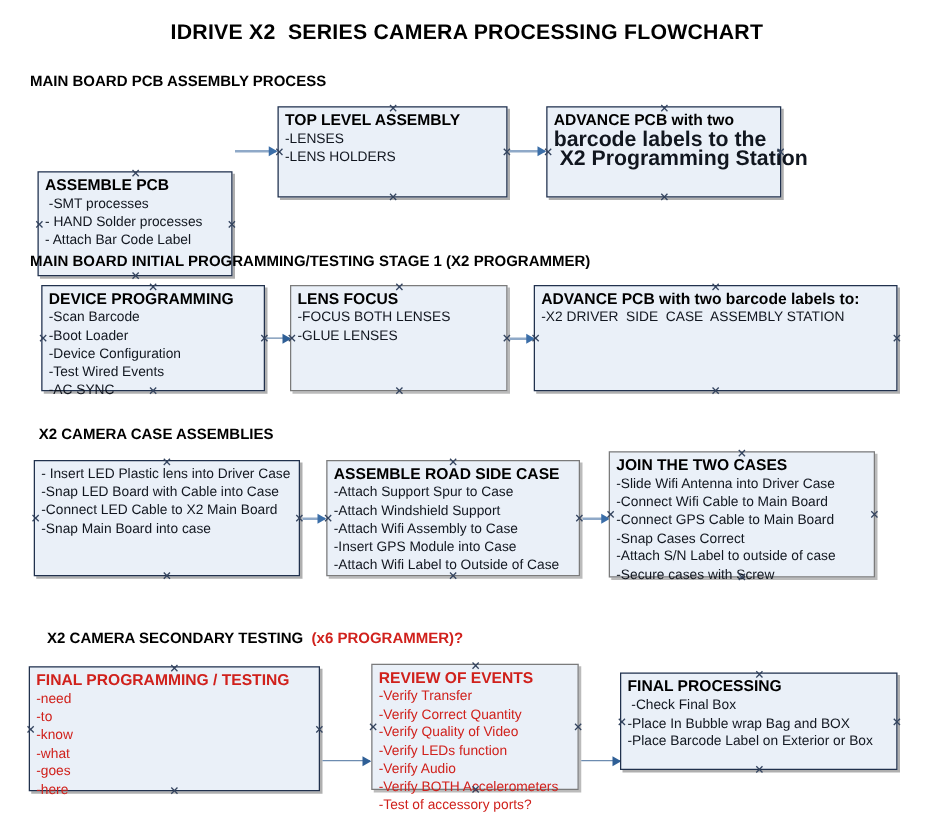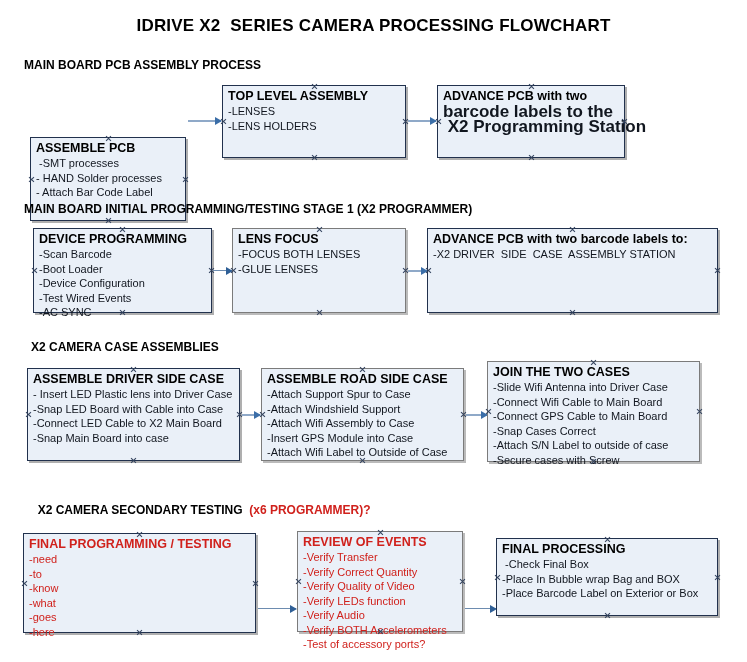--- a/index.html
+++ b/index.html
@@ -202,21 +202,20 @@
   <div class="n-line">-X2 DRIVER  SIDE  CASE  ASSEMBLY STATION</div>
   <div class="handle" style="left:50%; top:0;"></div>
   <div class="handle" style="left:50%; top:100%;"></div>
   <div class="handle" style="left:0; top:50%;"></div>
   <div class="handle" style="left:100%; top:50%;"></div>
 </div>
 
 <div class="section-head" style="left:31px; top:340px;">X2 CAMERA CASE ASSEMBLIES</div>
 
 <div class="node" style="left:27px; top:368px; width:213px; height:93px;">
-  <div class="n-title">ASSEMBLE DRIVER SIDE CASE</div>
   <div class="n-line">- Insert LED Plastic lens into Driver Case</div>
   <div class="n-line">-Snap LED Board with Cable into Case</div>
   <div class="n-line">-Connect LED Cable to X2 Main Board</div>
   <div class="n-line">-Snap Main Board into case</div>
   <div class="handle" style="left:50%; top:0;"></div>
   <div class="handle" style="left:50%; top:100%;"></div>
   <div class="handle" style="left:0; top:50%;"></div>
   <div class="handle" style="left:100%; top:50%;"></div>
 </div>
 

